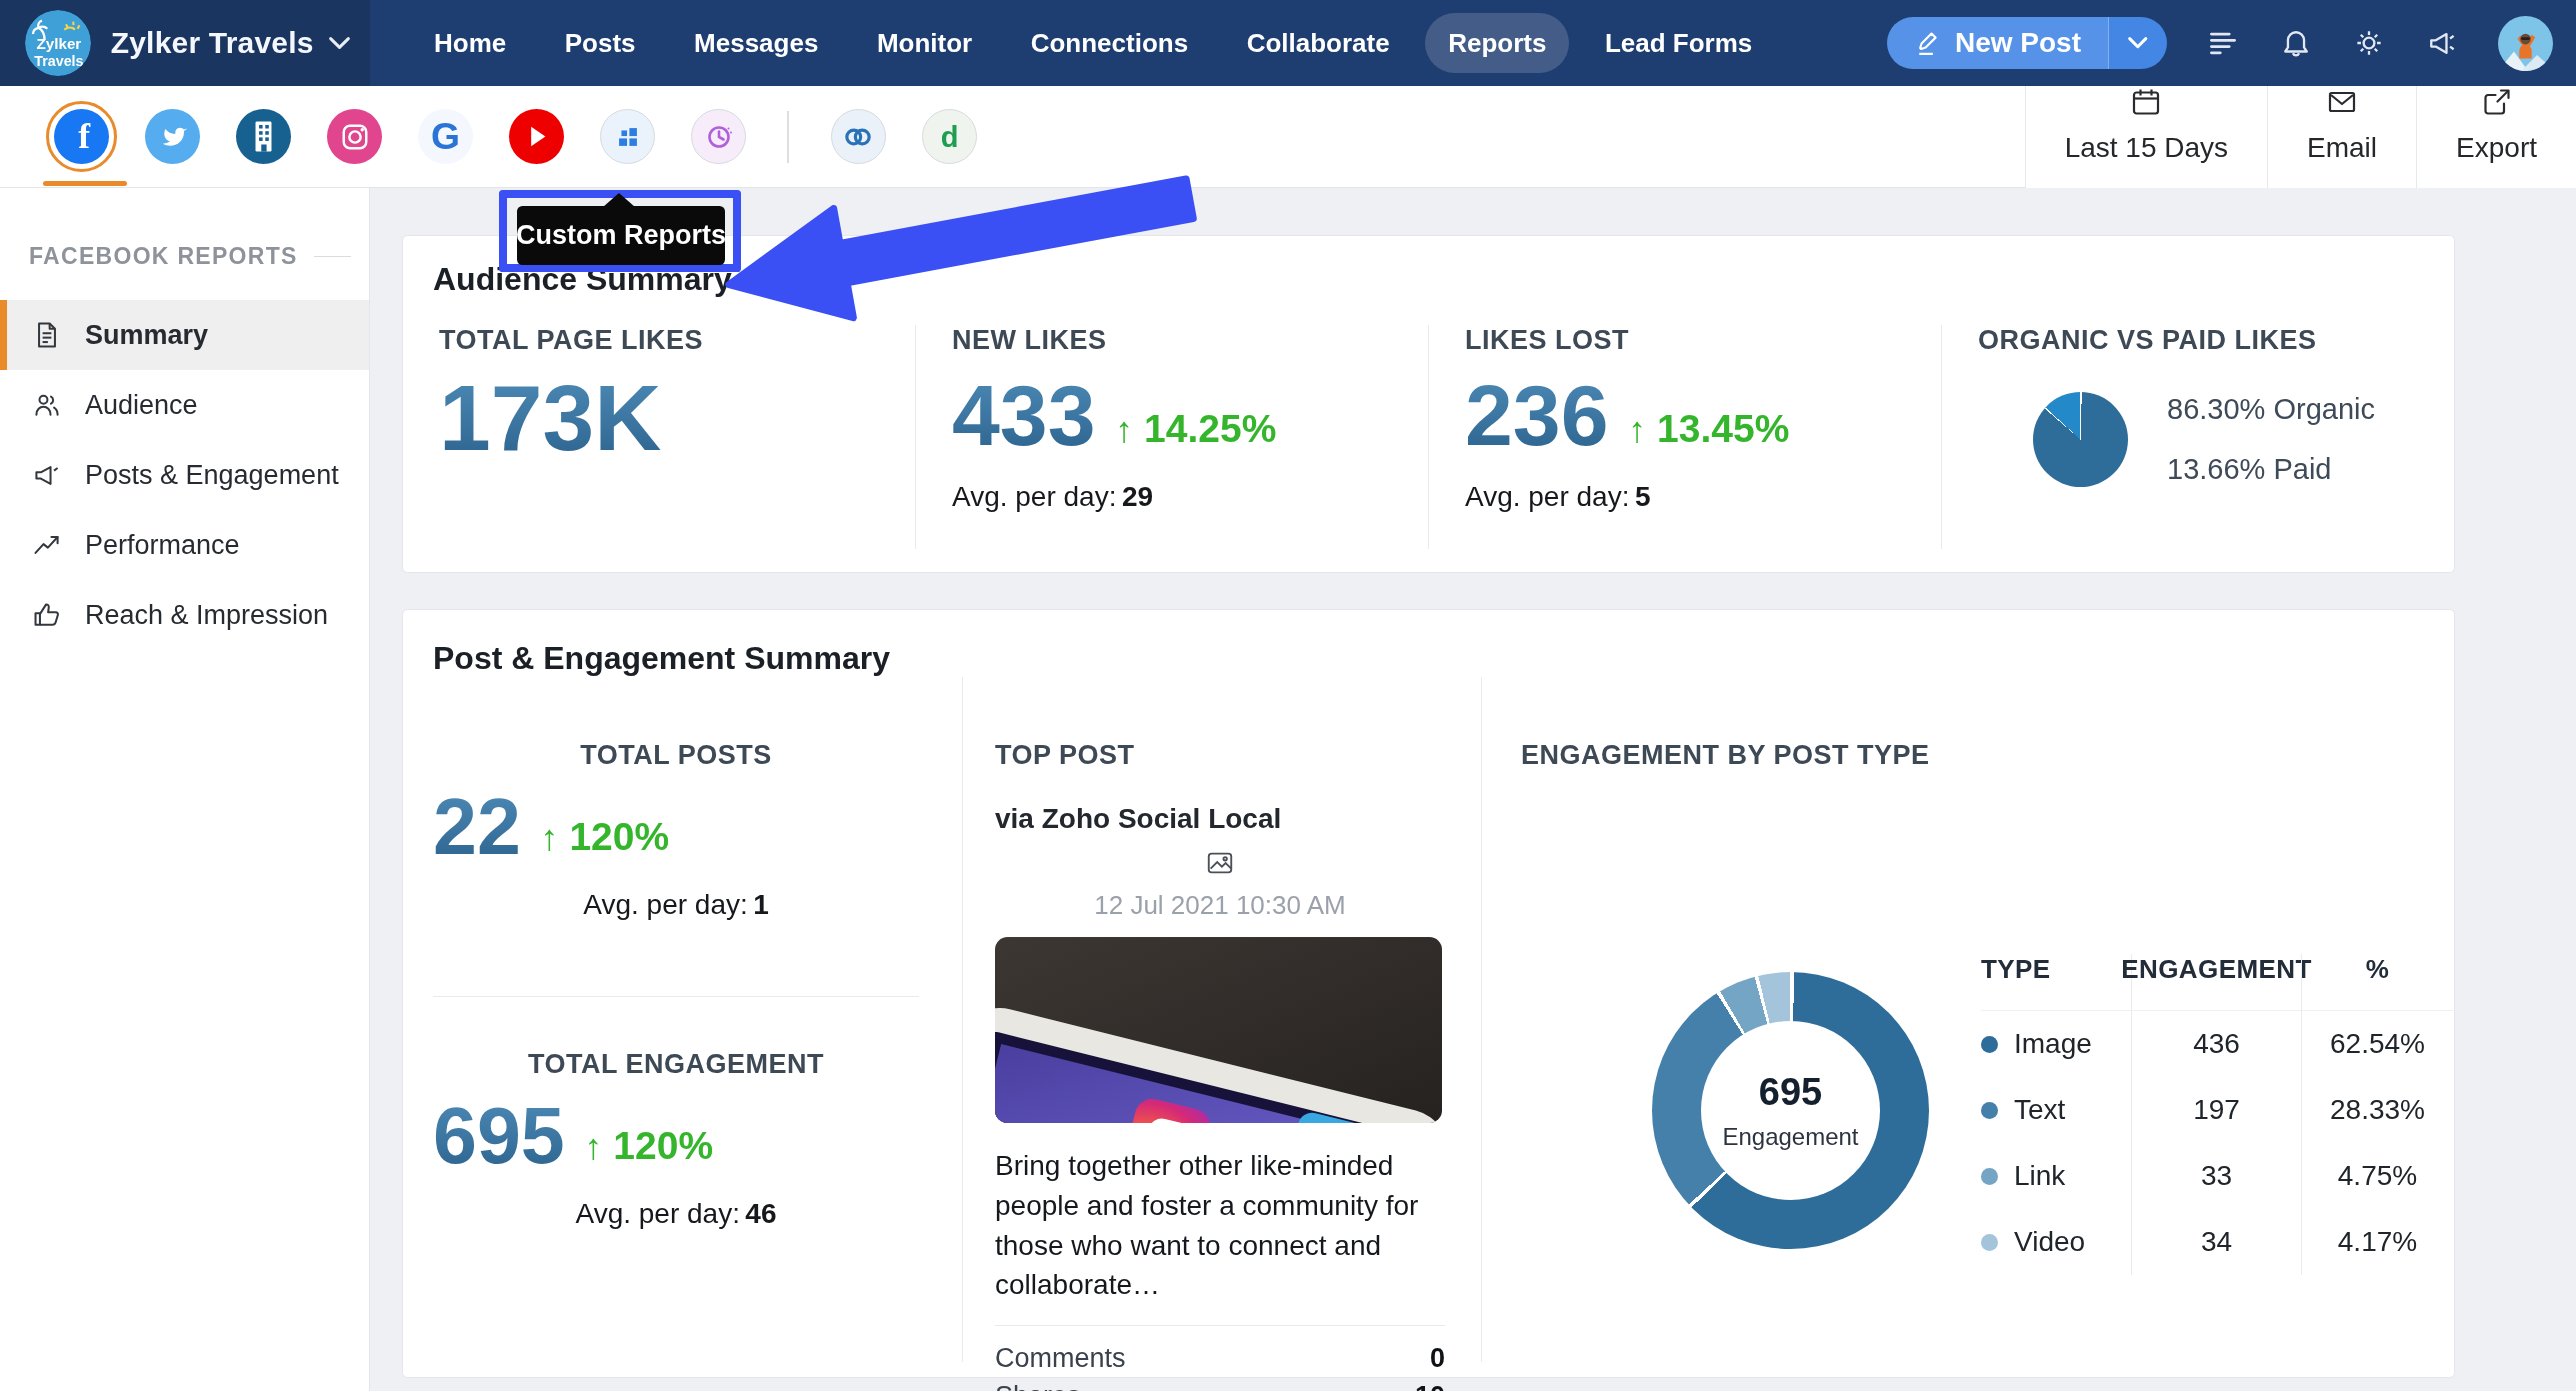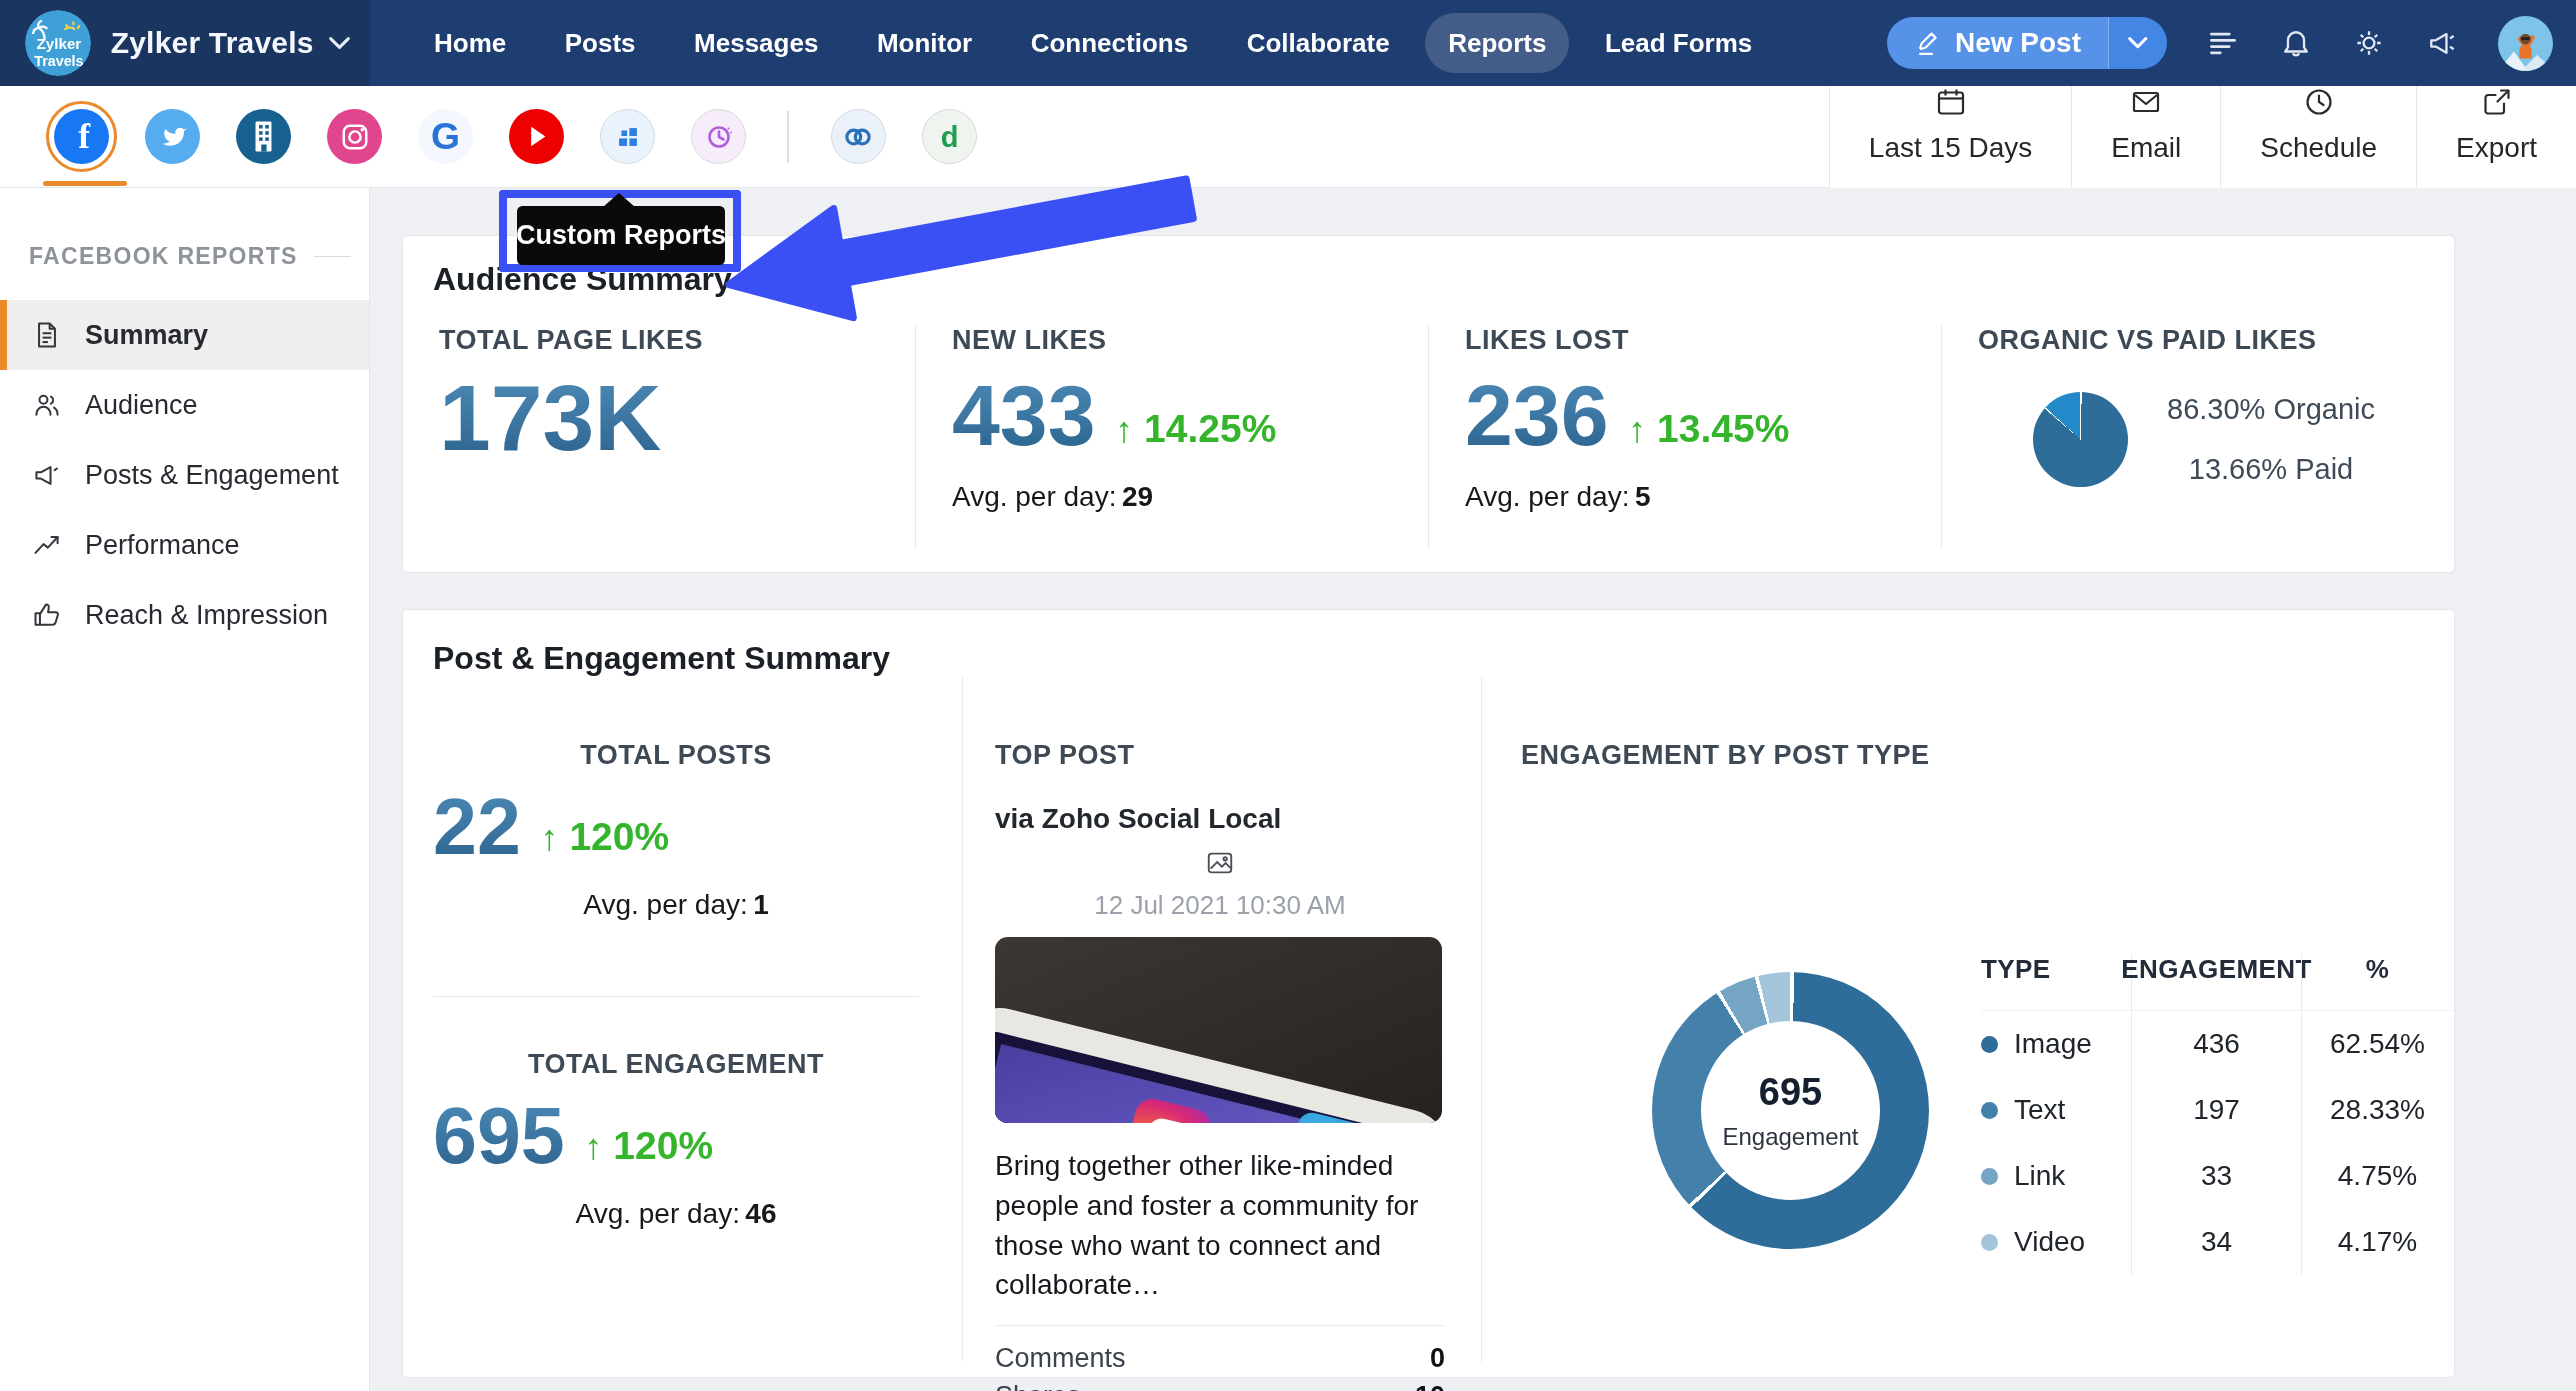--- a/index.html
+++ b/index.html
@@ -68,21 +68,21 @@
              background:linear-gradient(180deg,#4d8ab6,#2c638e);
              -webkit-background-clip:text; background-clip:text; color:transparent; }
   .n104{font-size:93px;} .n96{font-size:86px;} .n88{font-size:79px;}
   .num-row { display:flex; align-items:flex-end; gap:19.7px; margin-top:16px; }
   .delta { color:#34b52c; font-size:39px; font-weight:bold; padding-bottom:7.2px; white-space:nowrap; }
   .delta .up { font-size:36px; }
   .avg { font-size:28px; color:#16181c; margin-top:23px; }
   .avg b { margin-left:5.4px; }
   .pie-row { display:flex; align-items:center; margin-top:36px; }
   .pie { width:95px; height:95px; border-radius:50%; margin-left:55px; flex:0 0 auto; }
-  .pie-legend { margin-left:39px; display:flex; flex-direction:column; gap:27px;text-align:center; }
+  .pie-legend { margin-left:39px; display:flex; flex-direction:column; gap:27px; }
   .pie-legend span { font-size:29px; color:#3f4a58; }
 
   
   .post-card { height:769px; margin-top:36px; padding-top:30px; }
   .post-card .card-title { padding-left:30px; }
   .post-cols { display:flex; height:685px; }
   .pcol1 { flex:0 0 559px; padding:0 43px 0 30px;text-align:center; }
   .pcol2 { flex:0 0 519px; border-left:0.9px solid #e8eaee; padding:0 36px 0 32px; }
   .pcol3 { flex:1; border-left:0.9px solid #e8eaee; padding-left:39px; position:relative; }
   .pcol1 .metric-label, .pcol2 .metric-label, .pcol3 .metric-label { display:block; margin-top:63px; }
@@ -289,27 +289,20 @@
           <line x1="4" y1="12.5" x2="28" y2="12.5"></line>
       </svg>
       <span>Last 15 Days</span>
     </div>
     <div class="ract">
       <svg viewBox="0 0 32 32" fill="none" stroke="#2b2b2f" stroke-width="2.2" stroke-linejoin="round">
         <rect x="4" y="7" width="24" height="18" rx="1.5"></rect>
           <polyline points="5,9 16,18 27,9"></polyline>
       </svg>
       <span>Email</span>
-    </div>
-    <div class="ract">
-      <svg viewBox="0 0 32 32" fill="none" stroke="#2b2b2f" stroke-width="2.2" stroke-linecap="round">
-        <circle cx="16" cy="16" r="11.5"></circle>
-          <path d="M16 9.5V16l4.5 3"></path>
-      </svg>
-      <span>Schedule</span>
     </div>
     <div class="ract">
       <svg viewBox="0 0 32 32" fill="none" stroke="#2b2b2f" stroke-width="2.2" stroke-linejoin="round" stroke-linecap="round">
         <path d="M20 4.5h7.5V12"></path>
           <path d="M27 5L16.5 15.5"></path>
           <path d="M23 17.5V25a2.5 2.5 0 0 1-2.5 2.5H7A2.5 2.5 0 0 1 4.5 25V11.5A2.5 2.5 0 0 1 7 9h7.5"></path>
       </svg>
       <span>Export</span>
     </div>
   </div>

